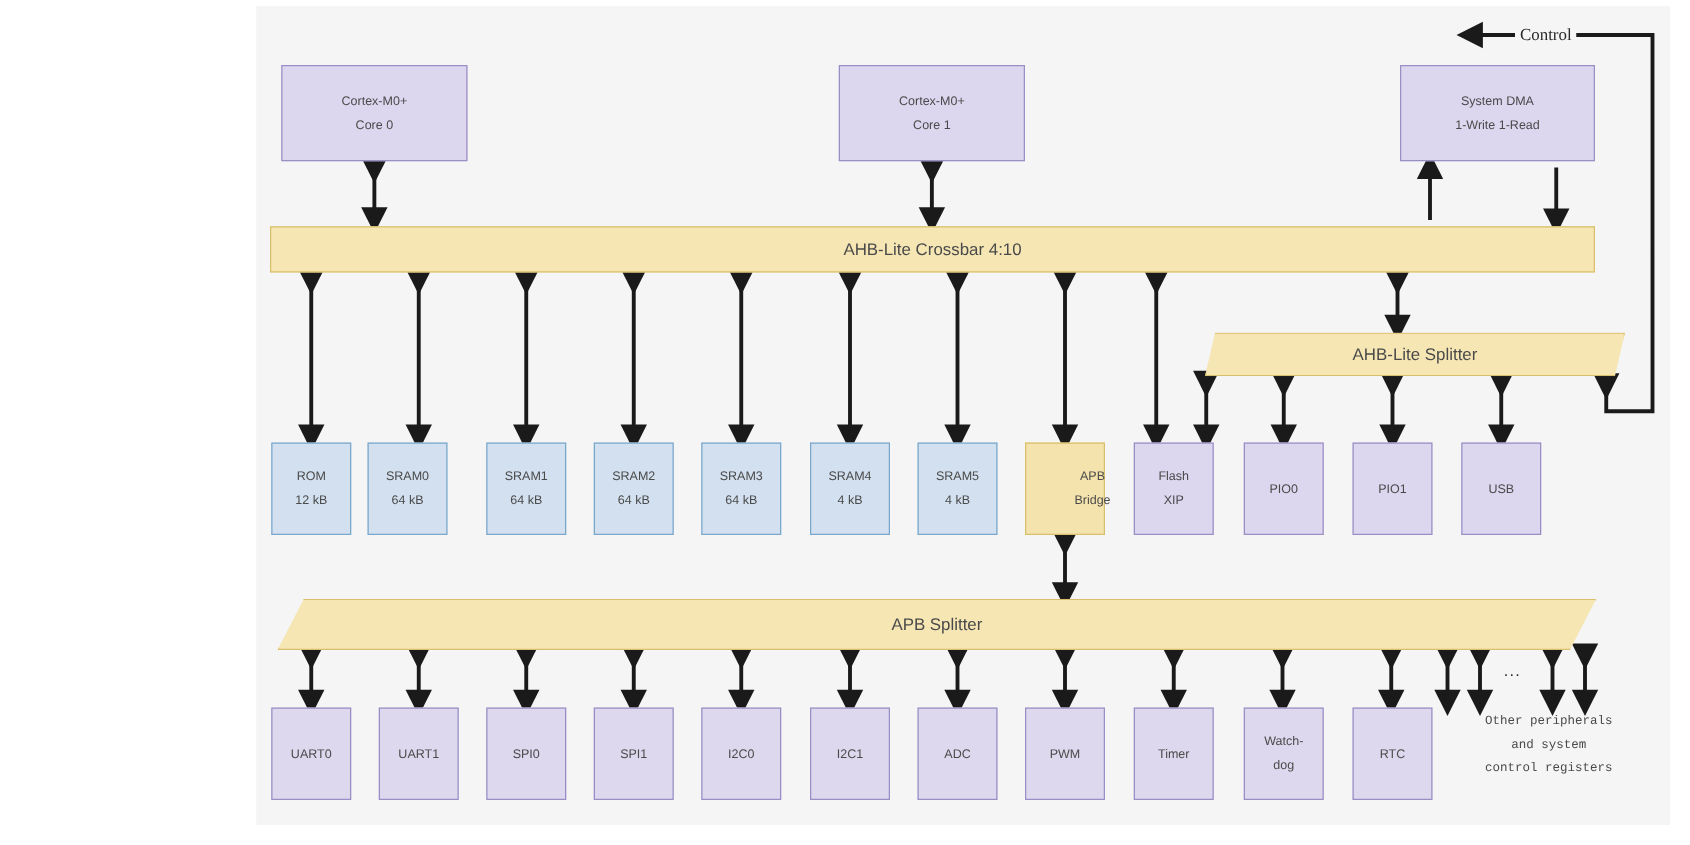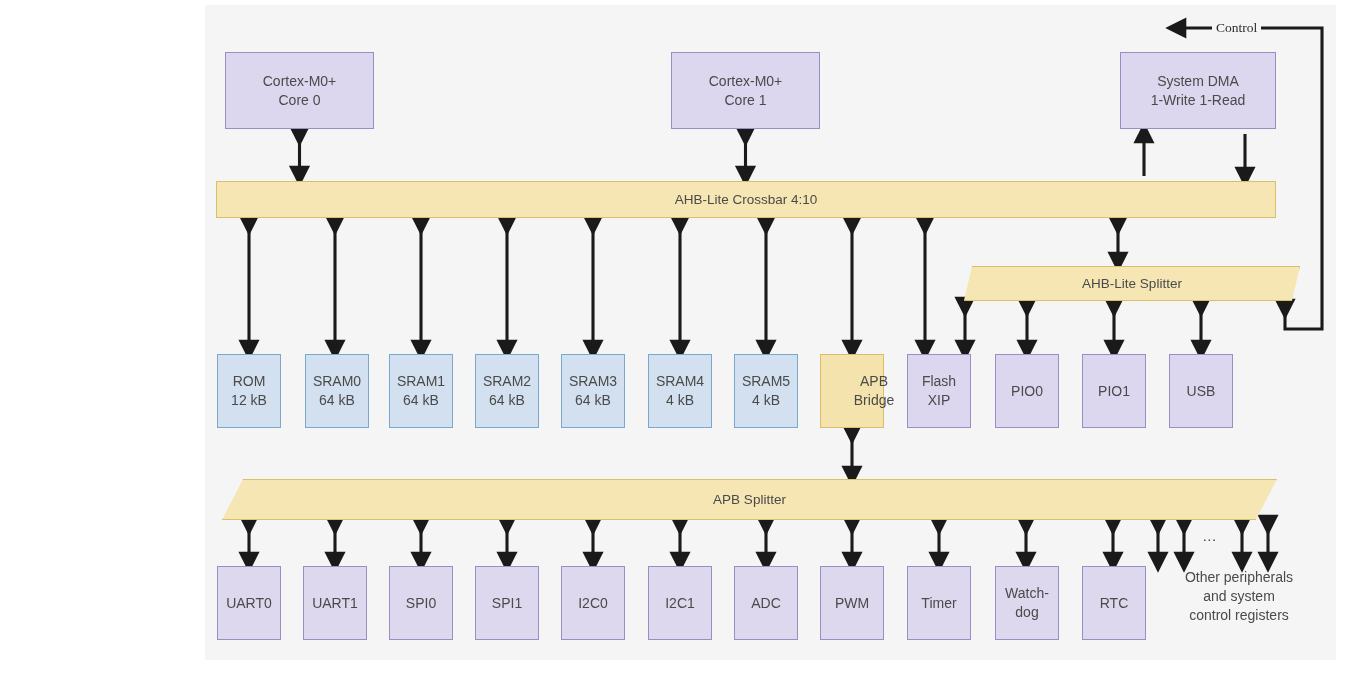--- a/index.html
+++ b/index.html
@@ -21,21 +21,21 @@
   
   #canvas{
     position:absolute;left:205px;top:5px;width:1131px;height:655px;
     background:#f5f5f5;
   }
 
   
   .node{
     position:absolute;box-sizing:border-box;
     display:flex;align-items:center;justify-content:center;
-    text-align:center;font-size:14px;line-height:19px;color:#4a4a4a;
+    text-align:center;font-size:10px;line-height:19px;color:#4a4a4a;
     border:1.3px solid #9a8fc4;background:#ddd8ee;
     white-space:pre-line;
   }
   .node.mem{border-color:#7aa7cc;background:#d3e0ef;}
   .node.bridge{border-color:#d8bf6a;background:#f5e3ad;}
   .node.cpu{border-color:#9a8fc4;background:#ddd6ef;}
 
   
   .bar{
     position:absolute;box-sizing:border-box;
@@ -61,22 +61,22 @@
   }
 
   
   #wires{position:absolute;left:0;top:0;width:1131px;height:655px;pointer-events:none;}
 
   .lbl{
     position:absolute;font-size:13.5px;color:#2b2b2b;
     background:#f5f5f5;padding:0 4px;font-family:Liberation Serif, serif;
   }
   .note{
-    position:absolute;font-size:14px;line-height:19px;color:#4a4a4a;
-    text-align:center;white-space:pre-line;
+    position:absolute;font-size:10px;line-height:19px;color:#4a4a4a;
+    text-align:center;white-space:pre-line;font-family:Liberation Mono, monospace;
   }
   .dots{position:absolute;font-size:13px;color:#2b2b2b;letter-spacing:1px;}
 </style>
 </head>
 <body>
 
 <div id="page">
 
 
   <div id="canvas">
@@ -153,21 +153,21 @@
     <div class="lbl" style="left:1007px;top:15px;">Control</div>
 
     <div class="bar" style="left:11px;top:176px;width:1060px;height:37px;">AHB-Lite Crossbar 4:10</div>
 
     <div class="trap ahb" style="left:759px;top:261px;width:336px;height:35px;">AHB-Lite Splitter</div>
 
     <div class="trap apb" style="left:17px;top:474px;width:1055px;height:41px;">APB Splitter</div>
 
     <div class="node mem" style="left:12px;top:349px;width:64px;height:74px;">ROM
 12 kB</div>
-    <div class="node mem" style="left:100px;top:349px;width:64px;height:74px;">SRAM0
+    <div class="node mem" style="left:89px;top:349px;width:64px;height:74px;">SRAM0
 64 kB</div>
     <div class="node mem" style="left:184px;top:349px;width:64px;height:74px;">SRAM1
 64 kB</div>
     <div class="node mem" style="left:270px;top:349px;width:64px;height:74px;">SRAM2
 64 kB</div>
     <div class="node mem" style="left:356px;top:349px;width:64px;height:74px;">SRAM3
 64 kB</div>
     <div class="node mem" style="left:443px;top:349px;width:64px;height:74px;">SRAM4
 4 kB</div>
     <div class="node mem" style="left:529px;top:349px;width:64px;height:74px;">SRAM5

